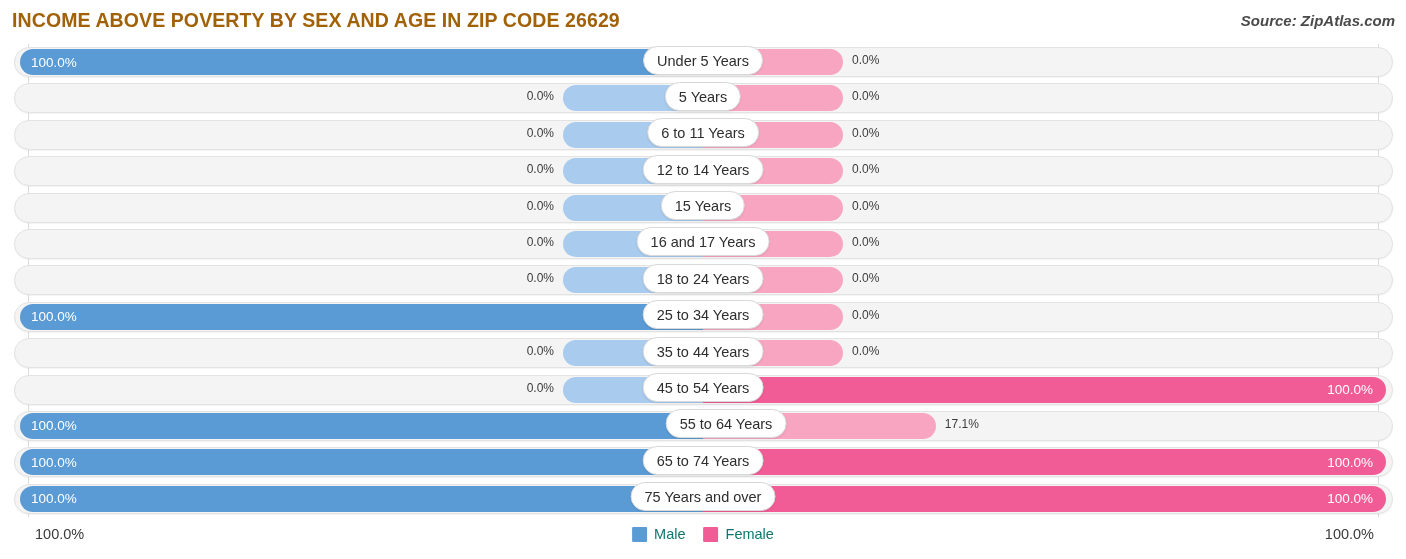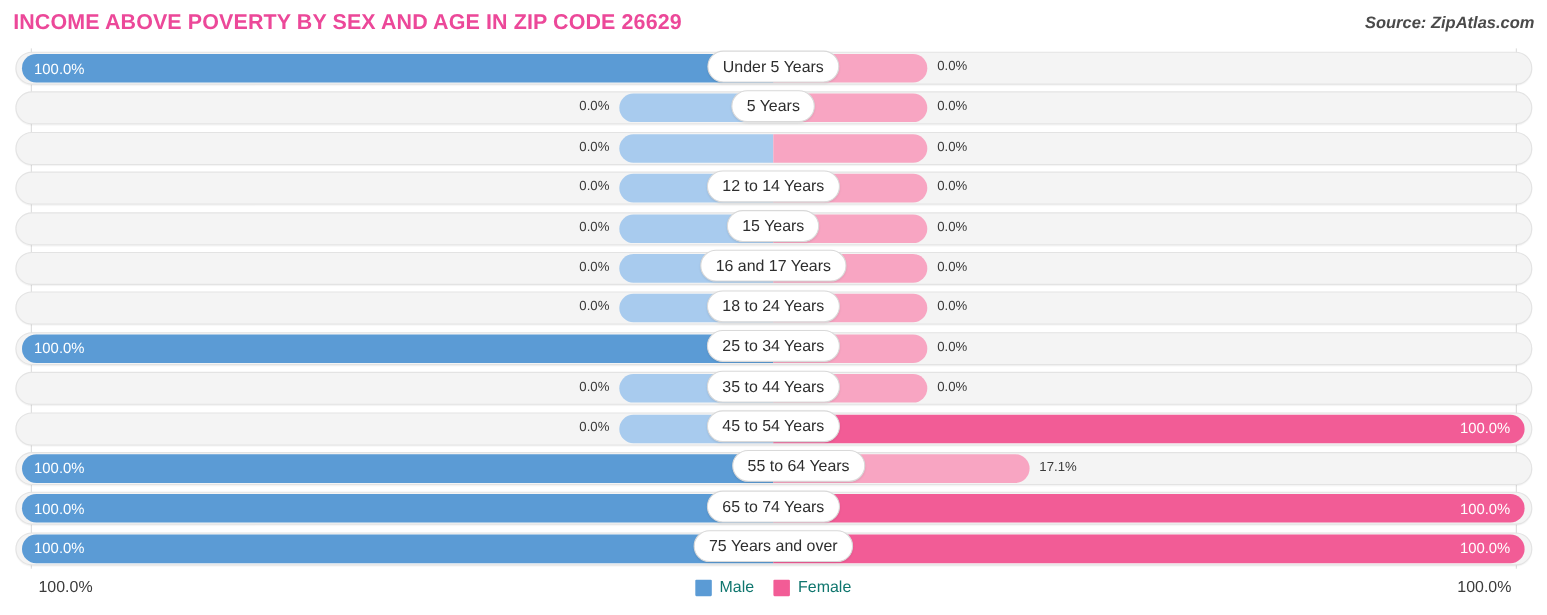--- a/index.html
+++ b/index.html
@@ -23,21 +23,21 @@
     width: 1406px;
     height: 44px;
   }
   .chart-title {
     position: absolute;
     left: 12px;
     top: 9px;
     font-size: 19.5px;
     font-weight: 600;
     letter-spacing: 0.1px;
-    color: #ec4899;
+    color: #a16207;
     white-space: nowrap;
   }
   .source-note {
     position: absolute;
     right: 11px;
     top: 12px;
     font-size: 15px;
     font-style: italic;
     font-weight: 600;
     color: #4a4a4a;
@@ -222,20 +222,21 @@
         <div class="bar female stub" style="left: 703px; width: 140px; background: rgb(248, 165, 194);"></div>
         <div class="val-out right" style="left: 852px;">0.0%</div>
         <div class="pill" style="left: 703px;">5 Years</div>
       </div>
       <div class="row">
         <div class="track"></div>
         <div class="bar male stub" style="left: 563px; width: 140px; background: rgb(168, 203, 238);"></div>
         <div class="val-out left" style="right: 852px;">0.0%</div>
         <div class="bar female stub" style="left: 703px; width: 140px; background: rgb(248, 165, 194);"></div>
         <div class="val-out right" style="left: 852px;">0.0%</div>
+        <div class="pill" style="left: 703px;">6 to 11 Years</div>
       </div>
       <div class="row">
         <div class="track"></div>
         <div class="bar male stub" style="left: 563px; width: 140px; background: rgb(168, 203, 238);"></div>
         <div class="val-out left" style="right: 852px;">0.0%</div>
         <div class="bar female stub" style="left: 703px; width: 140px; background: rgb(248, 165, 194);"></div>
         <div class="val-out right" style="left: 852px;">0.0%</div>
         <div class="pill" style="left: 703px;">12 to 14 Years</div>
       </div>
       <div class="row">

